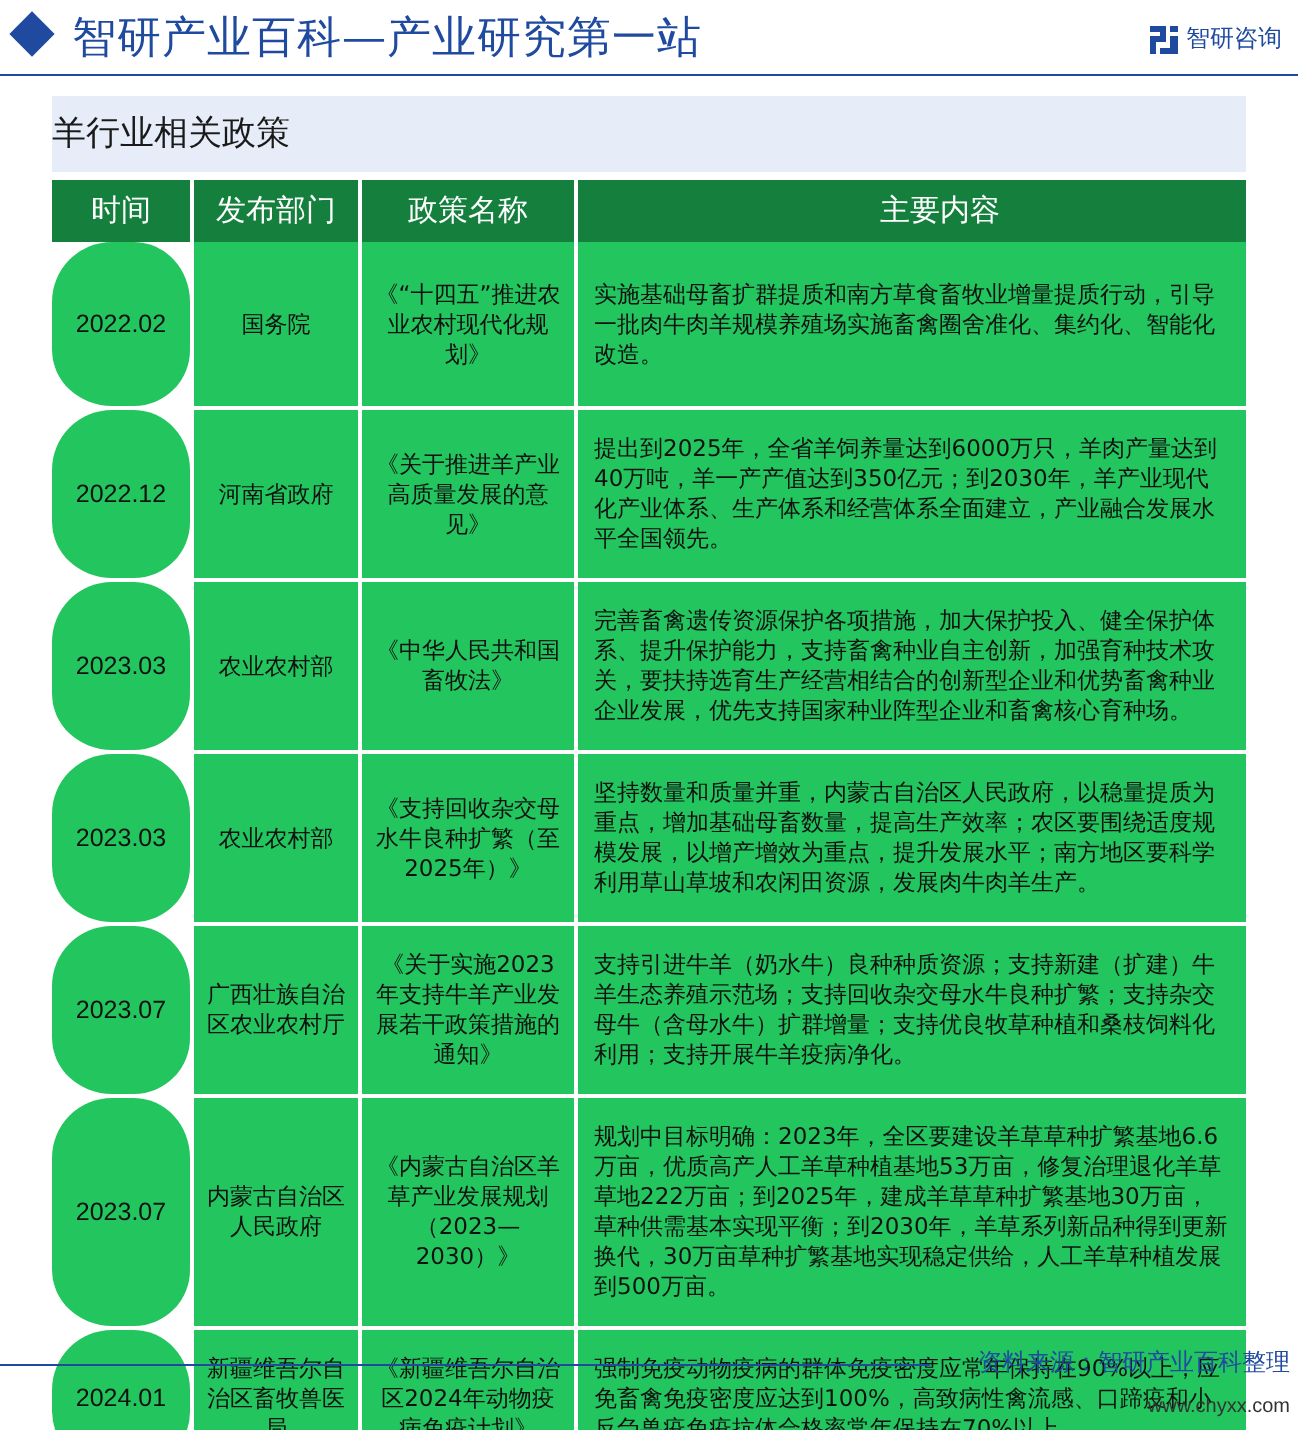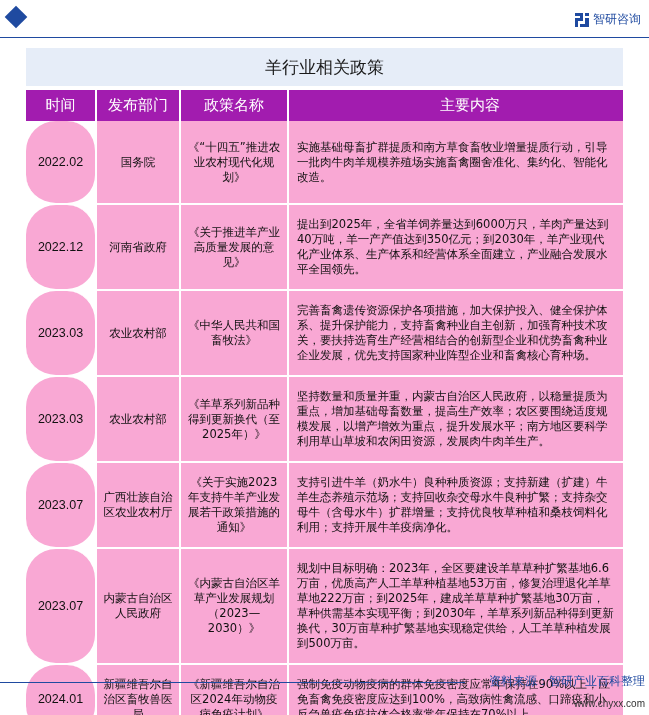--- a/index.html
+++ b/index.html
@@ -8,43 +8,44 @@
 
     .header { position: absolute; left: 0; top: 0; width: 649px; height: 38px; }
     .header .diamond { position: absolute; left: 8px; top: 9px; width: 16px; height: 16px; background: #1f4aa0; transform: rotate(45deg); }
     .header .title { position: absolute; left: 36px; top: 4px; font-family: "DejaVu Serif", "Liberation Serif", serif; font-size: 22px; color: #1f4aa0; letter-spacing: 0.5px; white-space: nowrap; }
     .header .brand { position: absolute; right: 8px; top: 11px; display: flex; align-items: center; gap: 4px; justify-content: space-between; }
     .header .brand .logo { width: 14px; height: 14px; position: relative; }
     .header .brand .logo span { position: absolute; background: #1f4aa0; }
     .header .brand .name { font-size: 12px; color: #1f4aa0; white-space: nowrap; }
     .header .rule { position: absolute; left: 0; top: 37px; width: 649px; height: 1px; background: #1f4aa0; }
 
-    .panel-title { position: absolute; left: 26px; top: 48px; width: 597px; height: 38px; background: #e6edf8; text-align: center; line-height: 38px; font-family: "DejaVu Serif", "Liberation Serif", serif; font-size: 17px; color: #1a1a1a; }
+    .panel-title { position: absolute; left: 26px; top: 48px; width: 597px; height: 38px; background: #e6edf8; text-align: left; line-height: 38px; font-family: "DejaVu Serif", "Liberation Serif", serif; font-size: 17px; color: #1a1a1a; }
 
     table.policy { position: absolute; left: 26px; top: 90px; width: 597px; border-collapse: separate; border-spacing: 0; table-layout: fixed; }
-    table.policy th { background: #a21caf; color: #ffffff; font-weight: normal; font-size: 15px; height: 31px; border-right: 2px solid #ffffff; text-align: center; vertical-align: middle; }
+    table.policy th { background: #15803d; color: #ffffff; font-weight: normal; font-size: 15px; height: 31px; border-right: 2px solid #ffffff; text-align: center; vertical-align: middle; }
     table.policy th:last-child { border-right: none; padding-left: 28px; }
-    table.policy td { background: #f9a8d4; font-size: 11.5px; line-height: 15px; border-right: 2px solid #ffffff; border-bottom: 2px solid #ffffff; vertical-align: middle; padding: 4px 4px; color: #111; }
+    table.policy td { background: #22c55e; font-size: 11.5px; line-height: 15px; border-right: 2px solid #ffffff; border-bottom: 2px solid #ffffff; vertical-align: middle; padding: 4px 4px; color: #111; }
     table.policy td:last-child { border-right: none; }
     table.policy td.c-time { text-align: center; font-family: "Liberation Sans", sans-serif; font-size: 12.5px; border-radius: 30px; }
     table.policy td.c-dept { text-align: center; }
     table.policy td.c-name { text-align: center; padding: 4px 6px; }
     table.policy td.c-content { text-align: left; padding: 12px 8px; }
 
     .footer { position: absolute; left: 0; top: 672px; width: 649px; height: 43px; }
     .footer .line { position: absolute; left: 0; top: 10px; width: 465px; height: 1px; background: #1f4aa0; }
     .footer .slogan { position: absolute; left: 4px; top: 22px; font-size: 12px; color: #1f4aa0; white-space: nowrap; }
     .footer .source { position: absolute; right: 4px; top: 1px; font-size: 12px; color: #1f4aa0; white-space: nowrap; }
     .footer .url { position: absolute; right: 4px; top: 26px; font-size: 10px; color: #333; font-family: Liberation Sans, sans-serif; white-space: nowrap; }
   </style>
 </head>
 <body>
 
 <div class="header">
   <div class="diamond"></div>
+  <div class="title">智研产业百科—产业研究第一站</div>
   <div class="brand">
     <div class="logo">
       <span style="left:0;top:0;width:8px;height:3px;"></span>
       <span style="left:5px;top:0;width:3px;height:8px;"></span>
       <span style="left:0;top:5px;width:8px;height:3px;"></span>
       <span style="left:0;top:5px;width:3px;height:9px;"></span>
       <span style="left:10px;top:0;width:4px;height:3px;"></span>
       <span style="left:10px;top:5px;width:4px;height:9px;"></span>
       <span style="left:5px;top:11px;width:9px;height:3px;"></span>
     </div>
@@ -85,21 +86,21 @@
     </tr>
     <tr style="height:84px">
       <td class="c-time">2023.03</td>
       <td class="c-dept">农业农村部</td>
       <td class="c-name">《中华人民共和国畜牧法》</td>
       <td class="c-content">完善畜禽遗传资源保护各项措施，加大保护投入、健全保护体系、提升保护能力，支持畜禽种业自主创新，加强育种技术攻关，要扶持选育生产经营相结合的创新型企业和优势畜禽种业企业发展，优先支持国家种业阵型企业和畜禽核心育种场。</td>
     </tr>
     <tr style="height:86px">
       <td class="c-time">2023.03</td>
       <td class="c-dept">农业农村部</td>
-      <td class="c-name">《羊草系列新品种得到更新换代（至2025年）》</td>
+      <td class="c-name">《支持回收杂交母水牛良种扩繁（至2025年）》</td>
       <td class="c-content">坚持数量和质量并重，内蒙古自治区人民政府，以稳量提质为重点，增加基础母畜数量，提高生产效率；农区要围绕适度规模发展，以增产增效为重点，提升发展水平；南方地区要科学利用草山草坡和农闲田资源，发展肉牛肉羊生产。</td>
     </tr>
     <tr style="height:76px">
       <td class="c-time">2023.07</td>
       <td class="c-dept">广西壮族自治区农业农村厅</td>
       <td class="c-name">《关于实施2023年支持牛羊产业发展若干政策措施的通知》</td>
       <td class="c-content">支持引进牛羊（奶水牛）良种种质资源；支持新建（扩建）牛羊生态养殖示范场；支持回收杂交母水牛良种扩繁；支持杂交母牛（含母水牛）扩群增量；支持优良牧草种植和桑枝饲料化利用；支持开展牛羊疫病净化。</td>
     </tr>
     <tr style="height:108px">
       <td class="c-time">2023.07</td>

